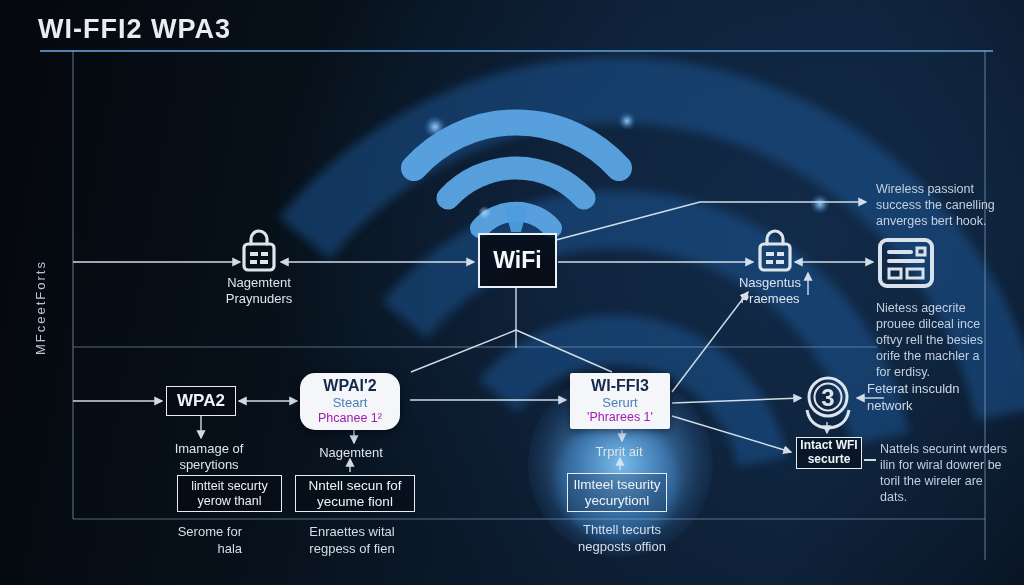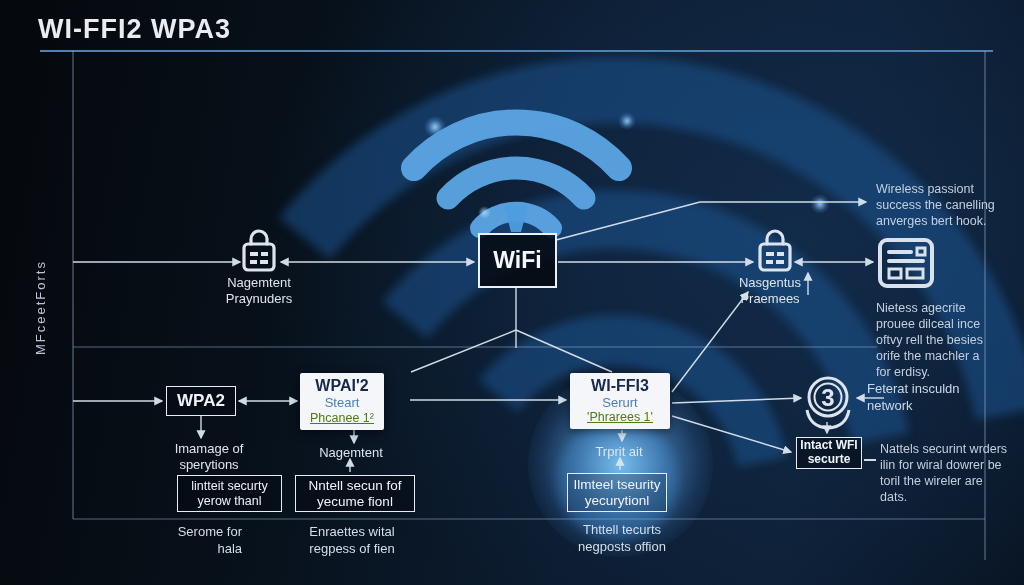--- a/index.html
+++ b/index.html
@@ -17,21 +17,21 @@
   .note{font-size:12.5px;color:#c3cfdf;line-height:1.28;}
   .lbl{font-size:13px;color:#dde4ec;text-align:center;line-height:1.25;}
   .cap{font-size:13px;color:#d5dee8;text-align:center;line-height:1.3;}
   .box-dark{box-sizing:border-box;border:1.6px solid #e6edf5;background:rgba(6,11,20,.55);
     color:#eef3f8;display:flex;flex-direction:column;align-items:center;justify-content:center;
     text-align:right;line-height:1.15;}
   .box-white{box-sizing:border-box;background:#f4f6f9;border-radius:2px;box-shadow:0 2px 10px rgba(0,0,0,.5);
     display:flex;flex-direction:column;align-items:center;justify-content:center;text-align:center;}
   .bw-t{font-size:16px;font-weight:bold;color:#16294d;line-height:1.15;}
   .bw-m{font-size:13px;color:#4a7fb5;line-height:1.2;}
-  .bw-b{font-size:12.5px;color:#4d7c0f;line-height:1.2;text-decoration:underline;}
+  .bw-b{font-size:12.5px;color:#a21caf;line-height:1.2;}
   .wifi-box{box-sizing:border-box;border:2px solid #eaf0f7;background:rgba(6,10,18,.88);
     display:flex;align-items:center;justify-content:center;font-size:23px;font-weight:bold;color:#f5f8fb;}
   .glow{position:absolute;border-radius:50%;pointer-events:none;}
   svg text{font-family:"Liberation Sans",sans-serif;}
 </style>
 </head>
 <body>
 
 <div id="canvas">
 
@@ -156,21 +156,21 @@
     </g>
   </svg>
 
   <div class="abs note" style="left:876px;top:181px;width:138px;">Wireless passiont success the canelling anverges bert hook.</div>
   <div class="abs note" style="left:876px;top:300px;width:116px;">Nietess agecrite prouee dilceal ince oftvy rell the besies orife the machler a for erdisy.</div>
 
   <div class="abs box-dark" style="left:166px;top:386px;width:70px;height:30px;font-size:17px;font-weight:bold;">
     <span>WPA2</span>
   </div>
 
-  <div class="abs box-white" style="left:300px;top:373px;width:84px;height:57px;">
+  <div class="abs box-white" style="left:300px;top:373px;width:100px;height:57px;border-radius:15px;">
     <div class="bw-t">WPAI'2</div>
     <div class="bw-m">Steart</div>
     <div class="bw-b">Phcanee 1²</div>
   </div>
 
   <div class="abs box-white" style="left:570px;top:373px;width:100px;height:56px;">
     <div class="bw-t">WI-FFI3</div>
     <div class="bw-m">Serurt</div>
     <div class="bw-b">'Phrarees 1'</div>
   </div>

